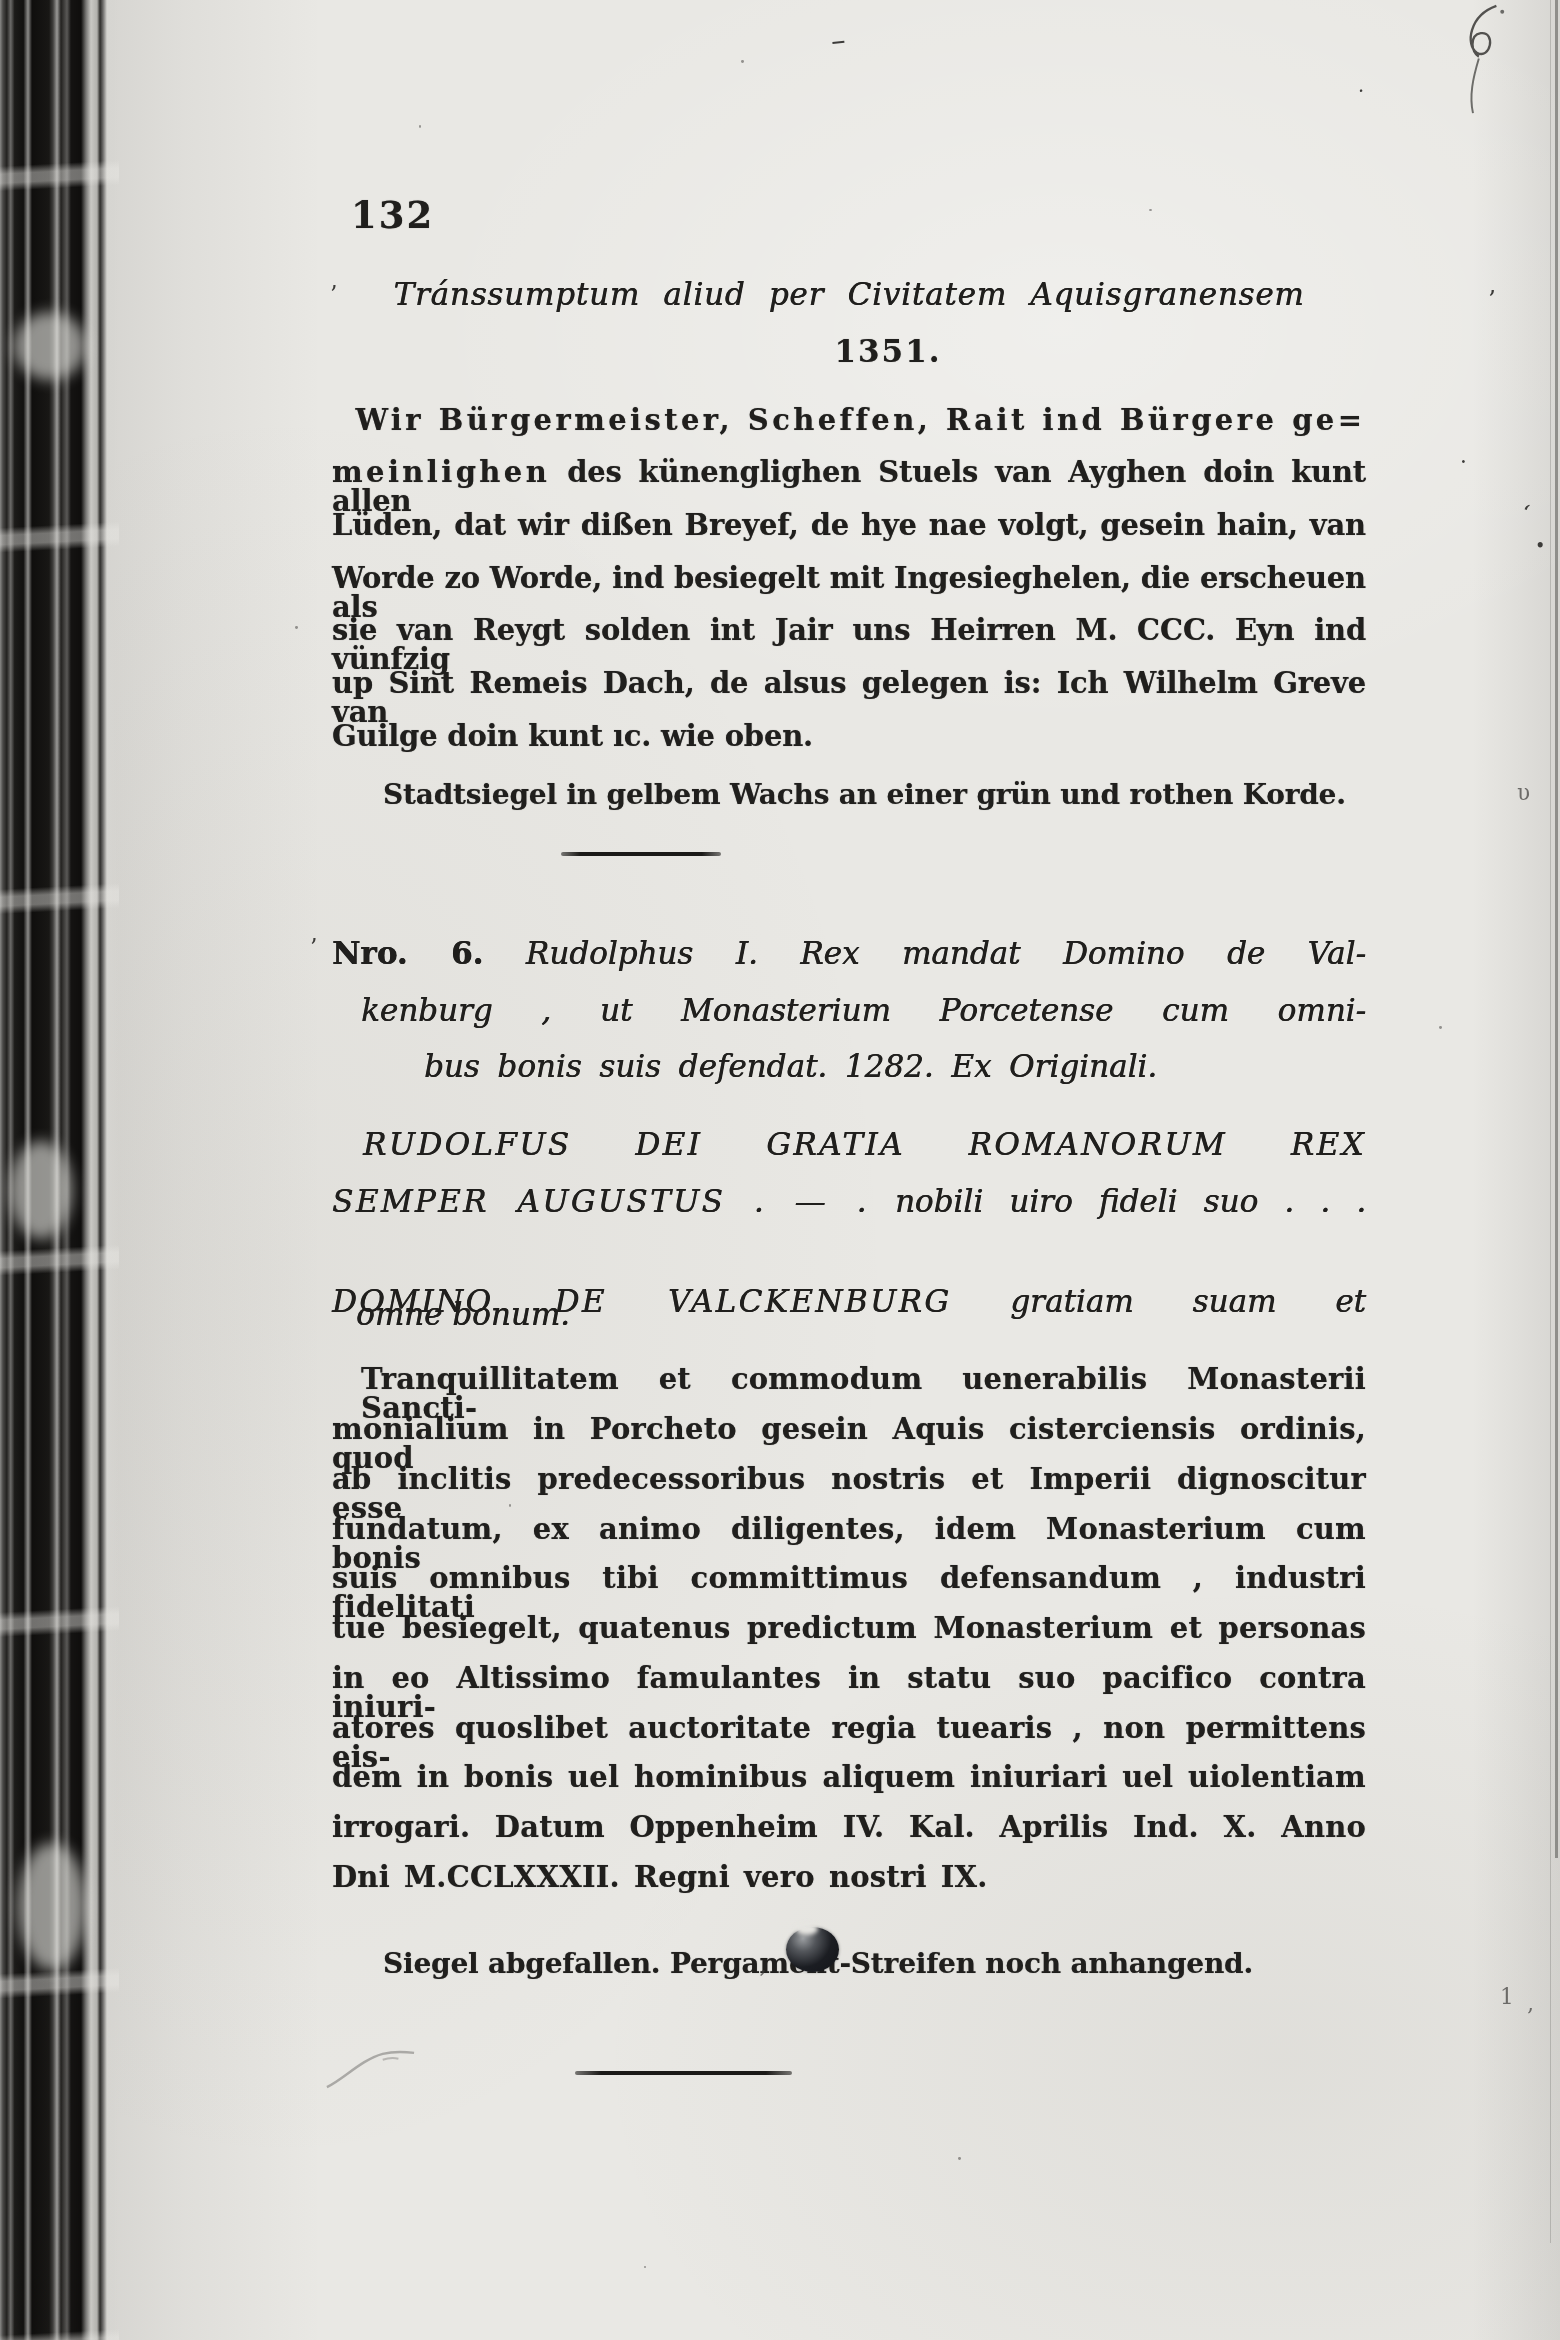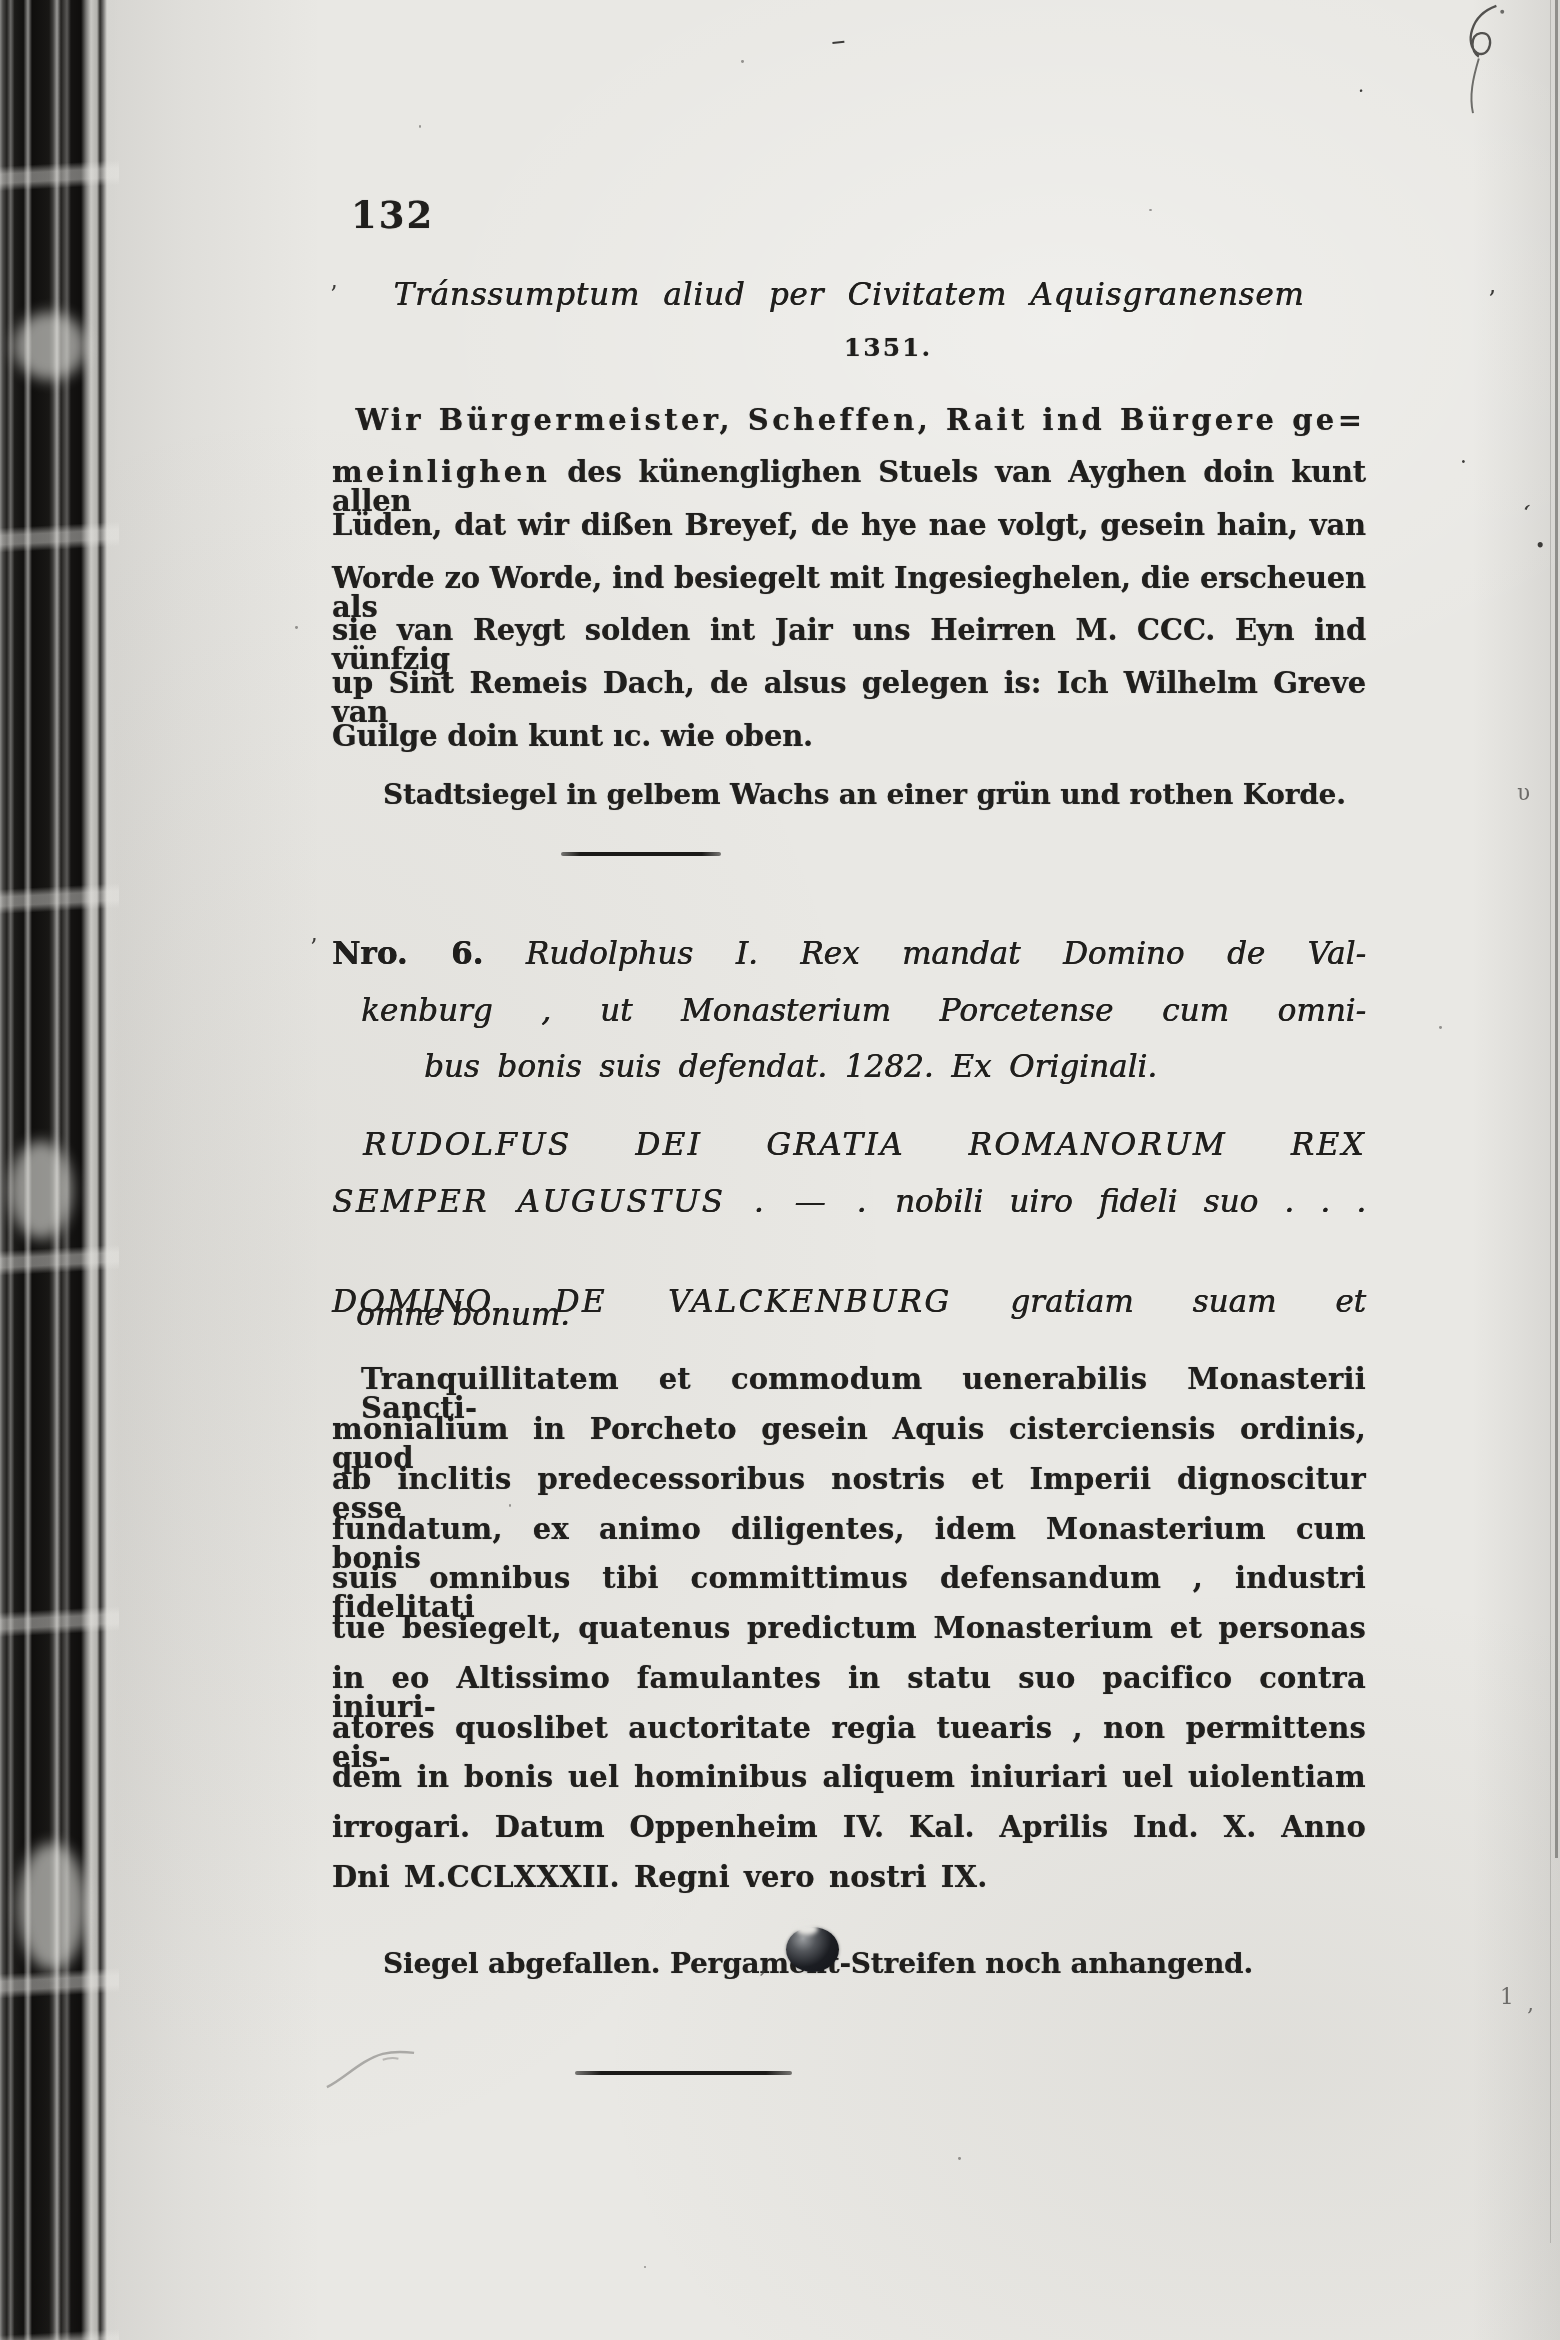--- a/index.html
+++ b/index.html
@@ -52,21 +52,21 @@
   <div class="binding-gap" style="left:9.8px;top:1141px;width:62px;height:98px;"></div>
   <div class="binding-gap" style="left:17.6px;top:1843px;width:68px;height:127px;"></div>
 
   <div class="edge-line" style="left:1555px;top:0;width:2.9px;height:1858px;"></div>
   <div class="edge-line" style="left:1550px;top:0;width:1px;height:2243px;opacity:.45;"></div>
 
   <div class="txt" style="left:351px;top:193px;width:195px;font-weight:700;font-size:37px;letter-spacing:2px;">132</div>
 
   <div class="mark" style="left:330px;top:281px;font-size:23.4px;">’</div>
   <div class="txt ital ctr" style="top:279px;word-spacing:12.7px;letter-spacing:0.8px;">Tránssumptum aliud per Civitatem Aquisgranensem</div>
-  <div class="txt ctr" style="top:333px;font-weight:700;font-size:25px;letter-spacing:2px;padding-left:78px;width:956px;">1351.</div>
+  <div class="txt ctr" style="top:333px;font-weight:700;font-size:31px;letter-spacing:2px;padding-left:78px;width:956px;">1351.</div>
 
   <div>
     <div class="txt frak frak-sp j" style="top:406px;padding-left:23.4px;width:1010px;">Wir Bürgermeister, Scheffen, Rait ind Bürgere ge=</div>
     <div class="txt frak j" style="top:458px;">
       <span class="frak-sp">meinlighen</span>
       <span>des künenglighen Stuels van Ayghen doin kunt allen</span>
     </div>
     <div class="txt frak j" style="top:511px;">Lüden, dat wir dißen Breyef, de hye nae volgt, gesein hain, van</div>
     <div class="txt frak j" style="top:564px;">Worde zo Worde, ind besiegelt mit Ingesieghelen, die erscheuen als</div>
     <div class="txt frak j" style="top:616px;">sie van Reygt solden int Jair uns Heirren M. CCC. Eyn ind vünfzig</div>

